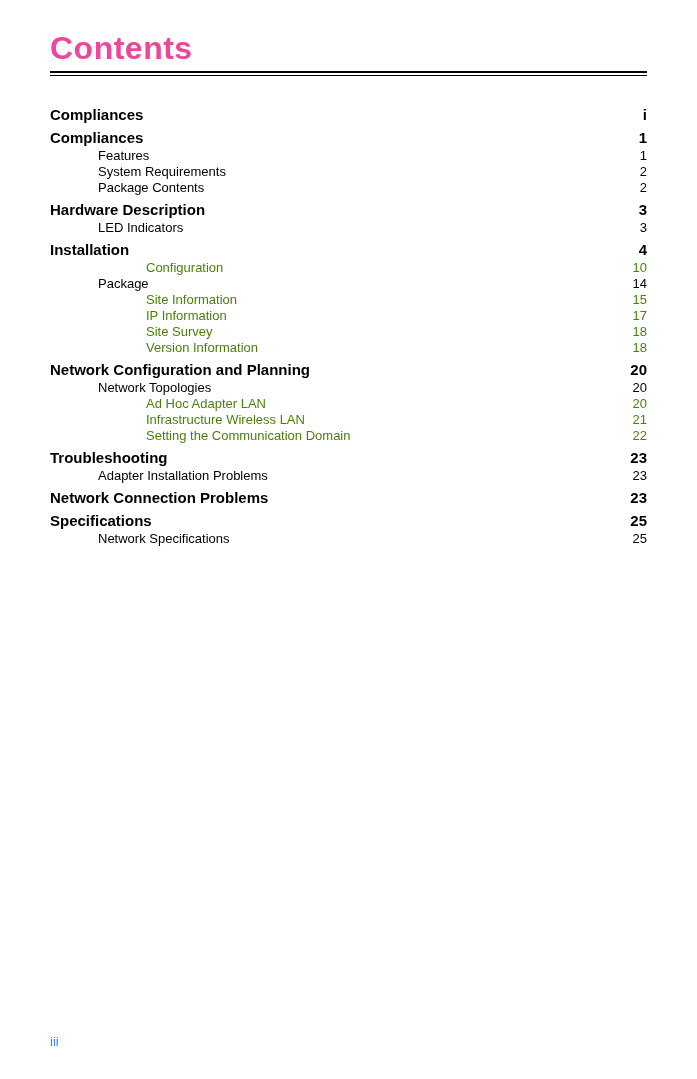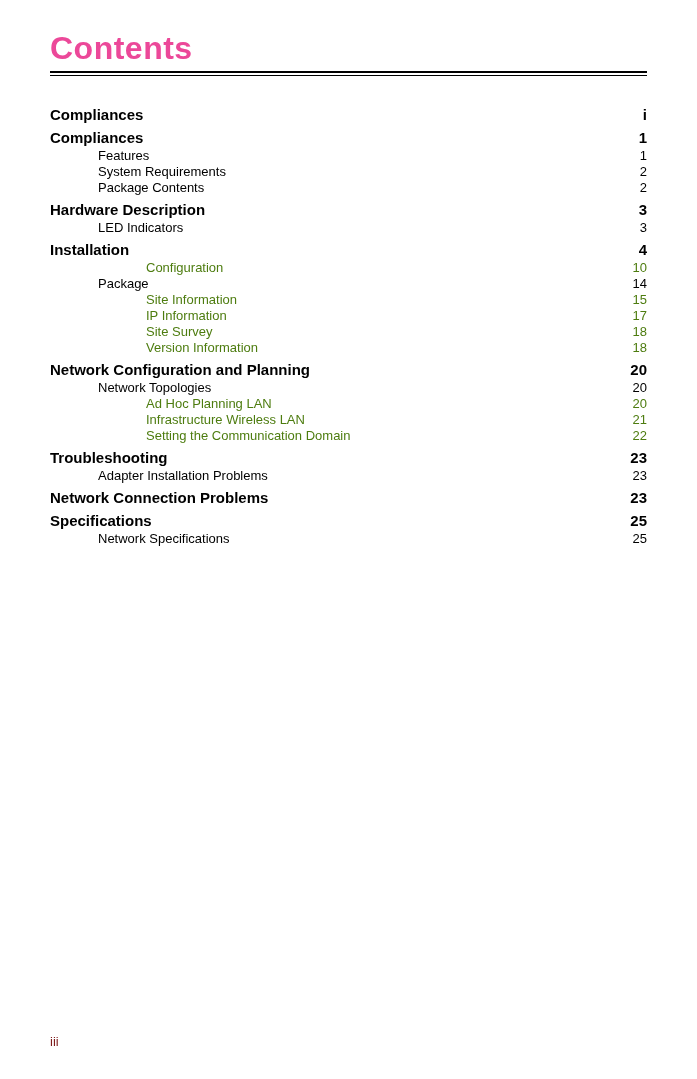--- a/index.html
+++ b/index.html
@@ -83,21 +83,21 @@
 
     .section-gap {
       margin-top: 6px;
     }
 
     .footer {
       position: absolute;
       bottom: 30px;
       left: 50px;
       font-size: 13px;
-      color: #7f1d1d;
+      color: #3b82f6;
     }
   </style>
 </head>
 <body>
 
 <div class="page-title">Contents</div>
 <hr class="title-rule">
 <hr class="title-rule2">
 
 <div id="toc-container">
@@ -192,21 +192,21 @@
       </div>
     </div>
     <div class="level2">
       <div class="entry-row">
         <span class="entry-label">Network Topologies</span>
         <span class="entry-page">20</span>
       </div>
     </div>
     <div class="level3">
       <div class="entry-row">
-        <span class="entry-label">Ad Hoc Planning LAN</span>
+        <span class="entry-label">Ad Hoc Adapter LAN</span>
         <span class="entry-page">20</span>
       </div>
     </div>
     <div class="level3">
       <div class="entry-row">
         <span class="entry-label">Infrastructure Wireless LAN</span>
         <span class="entry-page">21</span>
       </div>
     </div>
     <div class="level3">

